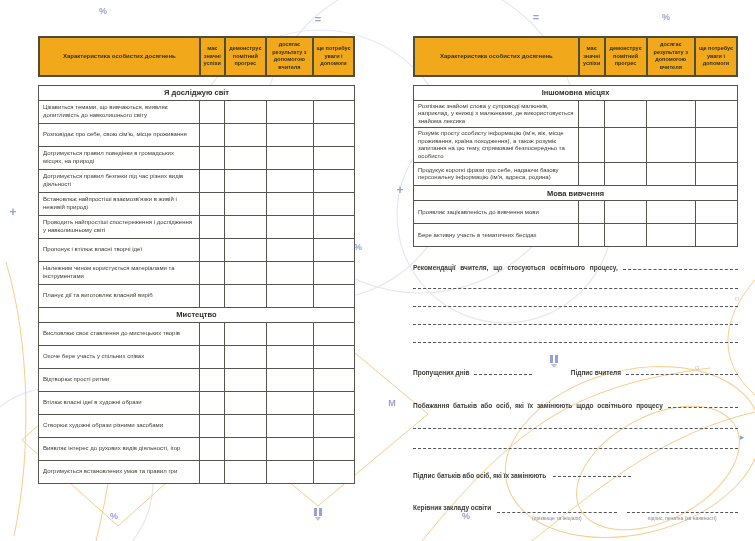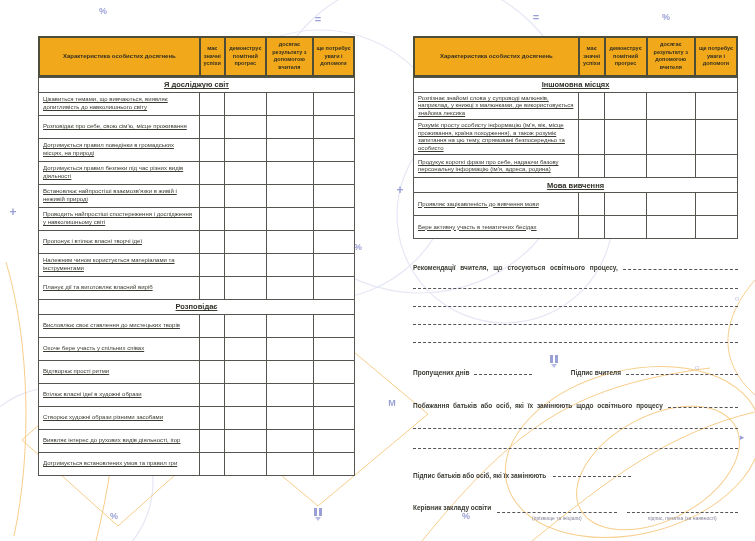--- a/index.html
+++ b/index.html
@@ -29,21 +29,21 @@
   #right-page{left:413px;width:325px;height:490px;}
 
   table{border-collapse:collapse;width:100%;table-layout:fixed;background:#fff;}
   .hdr-table td{
     background:var(--header-fill,#F2A81B);
     border:2px solid var(--header-border,#4e4d38);
     font-weight:bold;font-size:5.5px;line-height:1.4;
     text-align:center;color:#33301f;padding:3px 2px;
   }
   .hdr-table .char-col{font-size:6px;}
-  .body-table{border:1.5px solid var(--table-border,#55544e);text-decoration:underline;}
+  .body-table{margin-top:8px;border:1.5px solid var(--table-border,#55544e);}
   .body-table td{border:1px solid var(--table-border,#55544e);background:#fff;}
   .body-table tr.section-row td{
     font-weight:bold;font-size:7.5px;text-align:center;
     height:15px;padding:2px;color:#2f2e28;
   }
   .body-table tr.data-row td{height:23px;}
   .body-table tr.data-row td.char-cell{
     font-size:6px;line-height:1.25;padding:2px 4px;text-align:left;
   }
   .free-block{position:absolute;left:0;top:220px;width:100%;font-size:6.5px;}
@@ -206,21 +206,21 @@
           <td class="mark-cell"></td>
         </tr>
         <tr class="data-row">
           <td class="char-cell">Планує дії та виготовляє власний виріб</td>
           <td class="mark-cell"></td>
           <td class="mark-cell"></td>
           <td class="mark-cell"></td>
           <td class="mark-cell"></td>
         </tr>
         <tr class="section-row">
-          <td colspan="5">Розповідає</td>
+          <td colspan="5">Мистецтво</td>
         </tr>
         <tr class="data-row">
           <td class="char-cell">Висловлює своє ставлення до мистецьких творів</td>
           <td class="mark-cell"></td>
           <td class="mark-cell"></td>
           <td class="mark-cell"></td>
           <td class="mark-cell"></td>
         </tr>
         <tr class="data-row">
           <td class="char-cell">Охоче бере участь у спільних співах</td>

